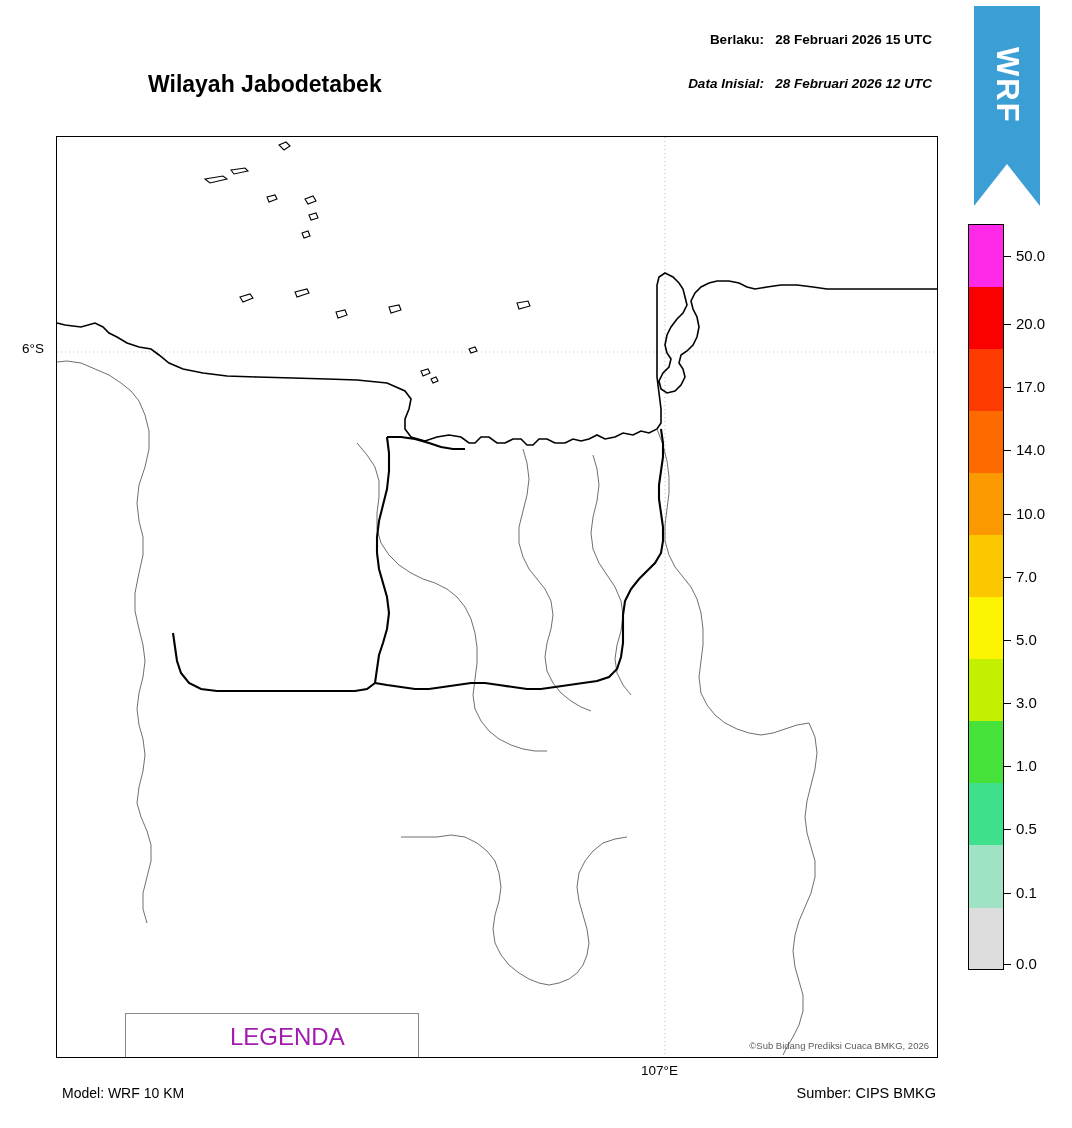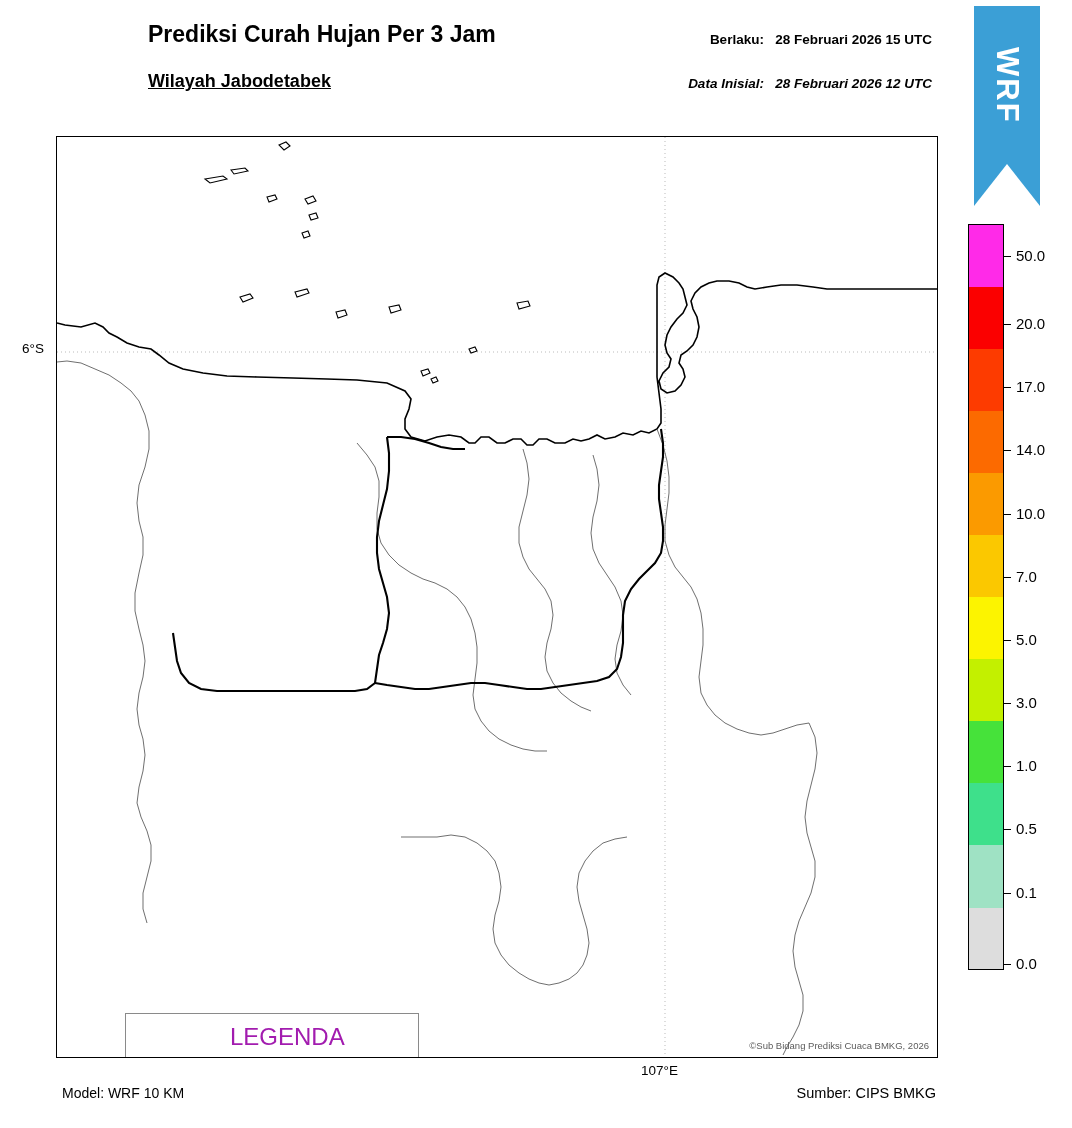--- a/index.html
+++ b/index.html
@@ -76,23 +76,22 @@
   }
   #title-main {
     position: absolute;
     left: 148px; top: 21px;
     font-size: 23px;
     font-weight: bold;
   }
   #title-sub {
     position: absolute;
     left: 148px; top: 71px;
-    font-size: 18px;
+    font-size: 23px;
     font-weight: bold;
-    text-decoration: underline;
   }
   .meta-row {
     position: absolute;
     right: 140px;
     font-size: 13.5px;
     font-weight: bold;
     white-space: nowrap;
     text-align: right;
   }
   #meta-valid { top: 32px; }
@@ -252,21 +251,20 @@
     right: 136px; top: 1085px;
     font-size: 14.5px;
   }
 </style>
 </head>
 <body>
 
 <div id="header">
 
 
-  <div id="title-main">Prediksi Curah Hujan Per 3 Jam</div>
   <div id="title-sub">Wilayah Jabodetabek</div>
 
   <div class="meta-row" id="meta-valid">
     <span class="meta-label">Berlaku:</span>
     &nbsp;
     <span class="meta-value">28 Februari 2026 15 UTC</span>
   </div>
 
   <div class="meta-row" id="meta-init">
     <span class="meta-label">Data Inisial:</span>

